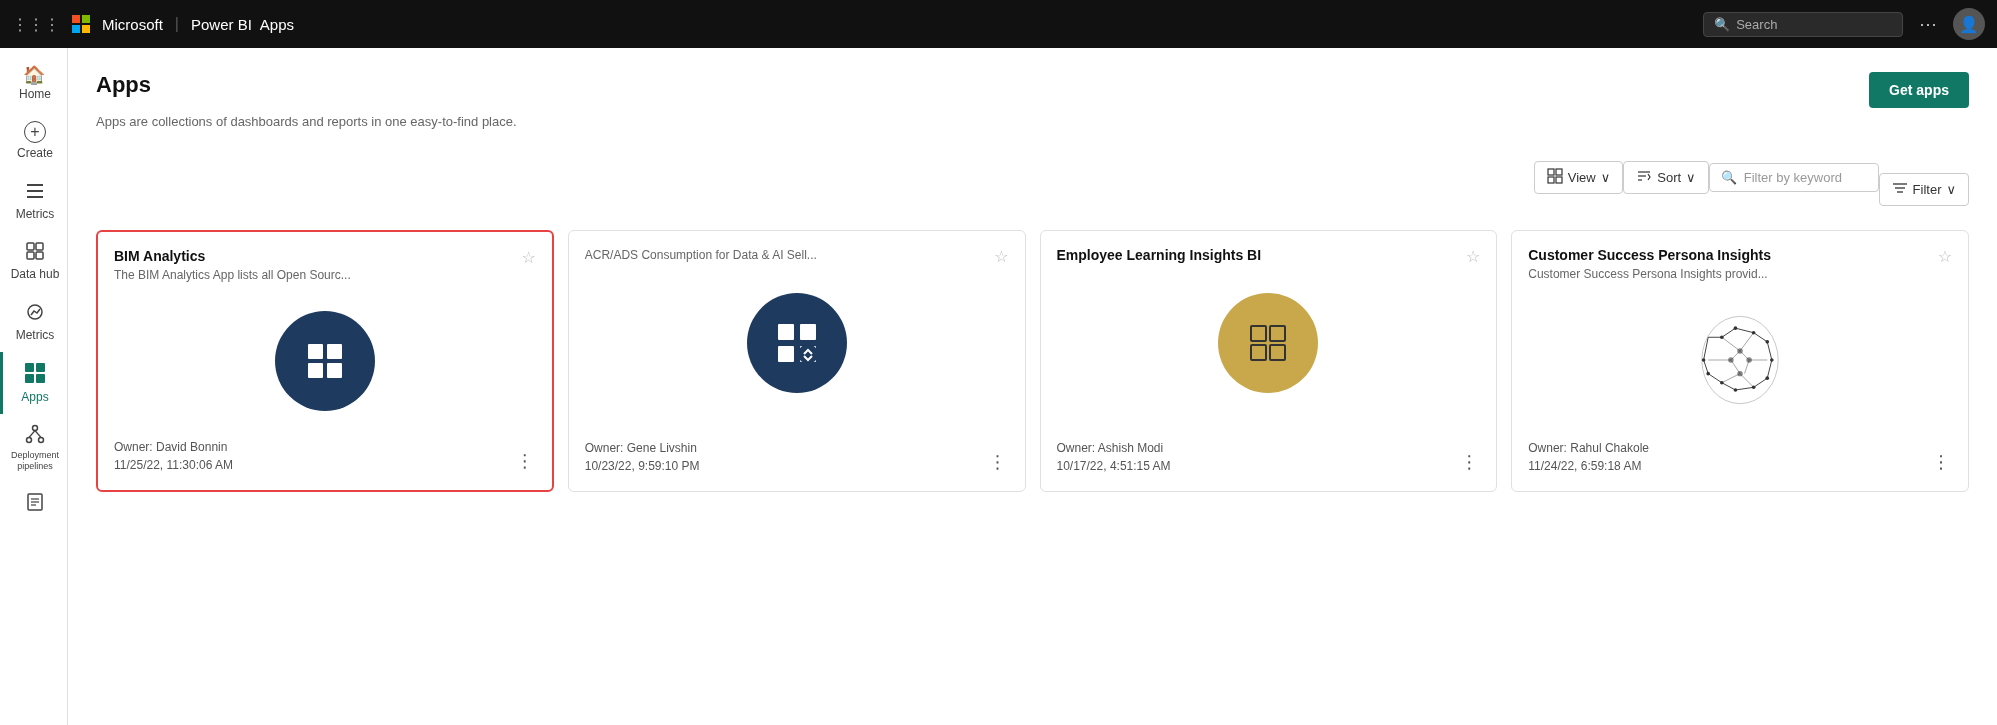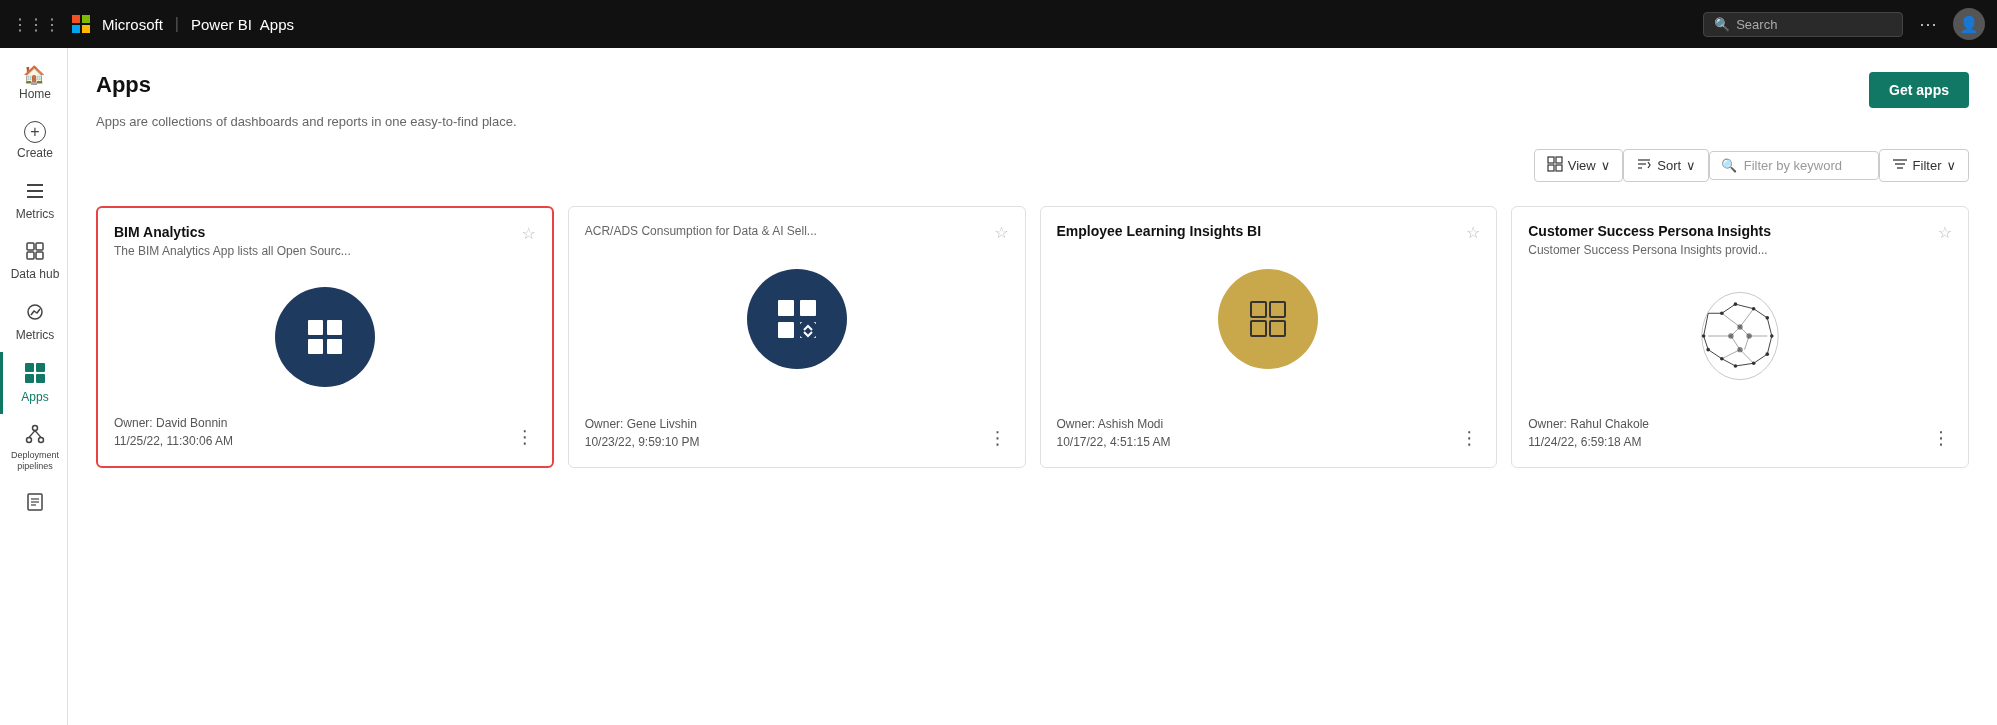--- a/index.html
+++ b/index.html
@@ -123,21 +123,21 @@
       display: flex; align-items: center; gap: 6px;
       border: 1px solid #ccc; border-radius: 4px;
       padding: 6px 12px; background: #fff;
       font-size: 13px; color: #999; cursor: text;
       min-width: 170px;
     }
     .toolbar-filter-btn {
       display: flex; align-items: center; gap: 5px;
       border: 1px solid #ccc; border-radius: 4px;
       padding: 6px 12px; cursor: pointer; background: #fff;
-      font-size: 13px; color: #333;
+      font-size: 13px; color: #333; margin-top: 24px;
     }
 
     
     .apps-grid {
       display: grid;
       grid-template-columns: repeat(4, 1fr);
       gap: 14px;
     }
     .app-card {
       background: #fff;

